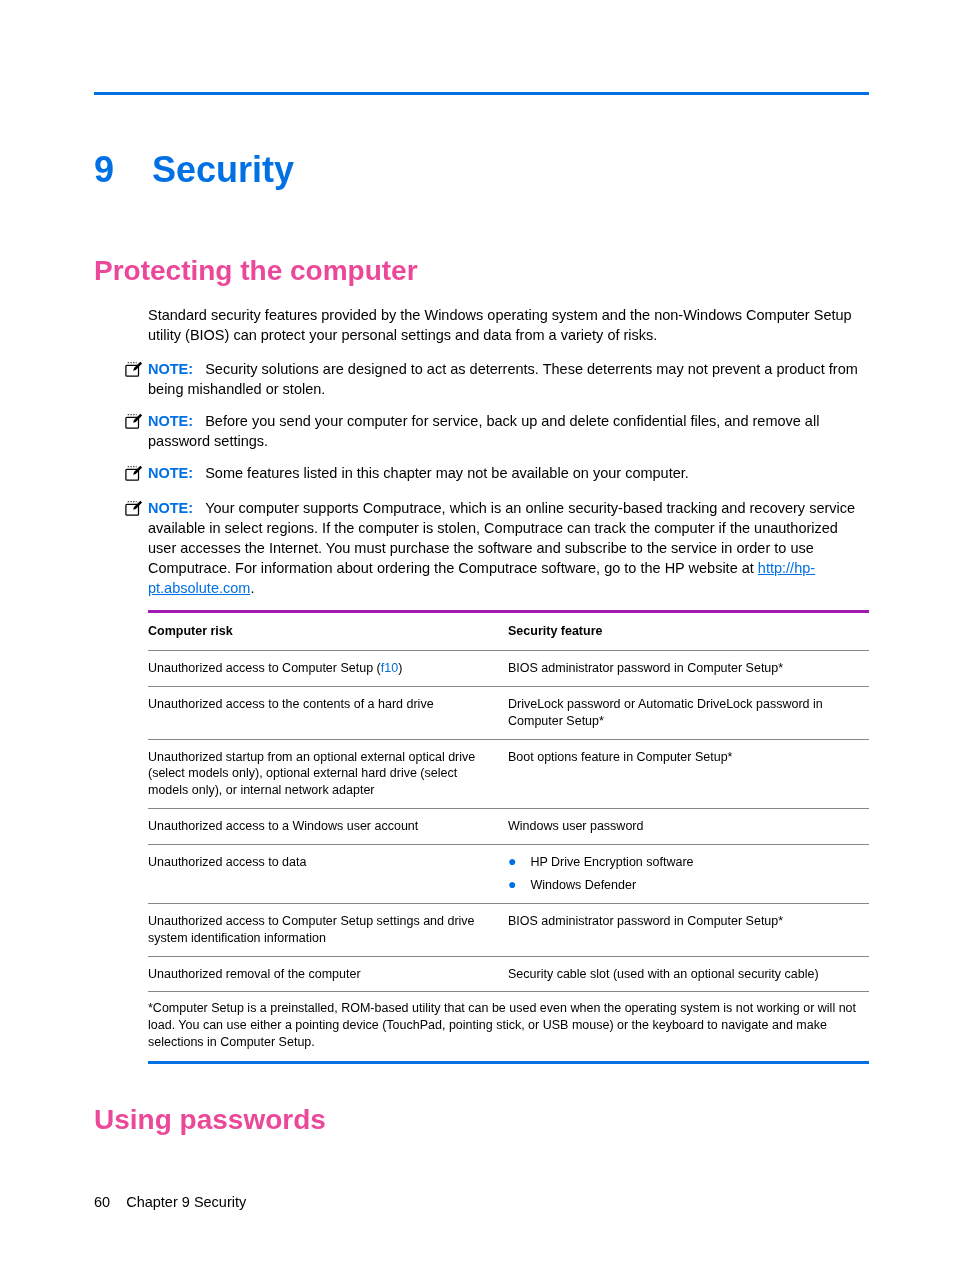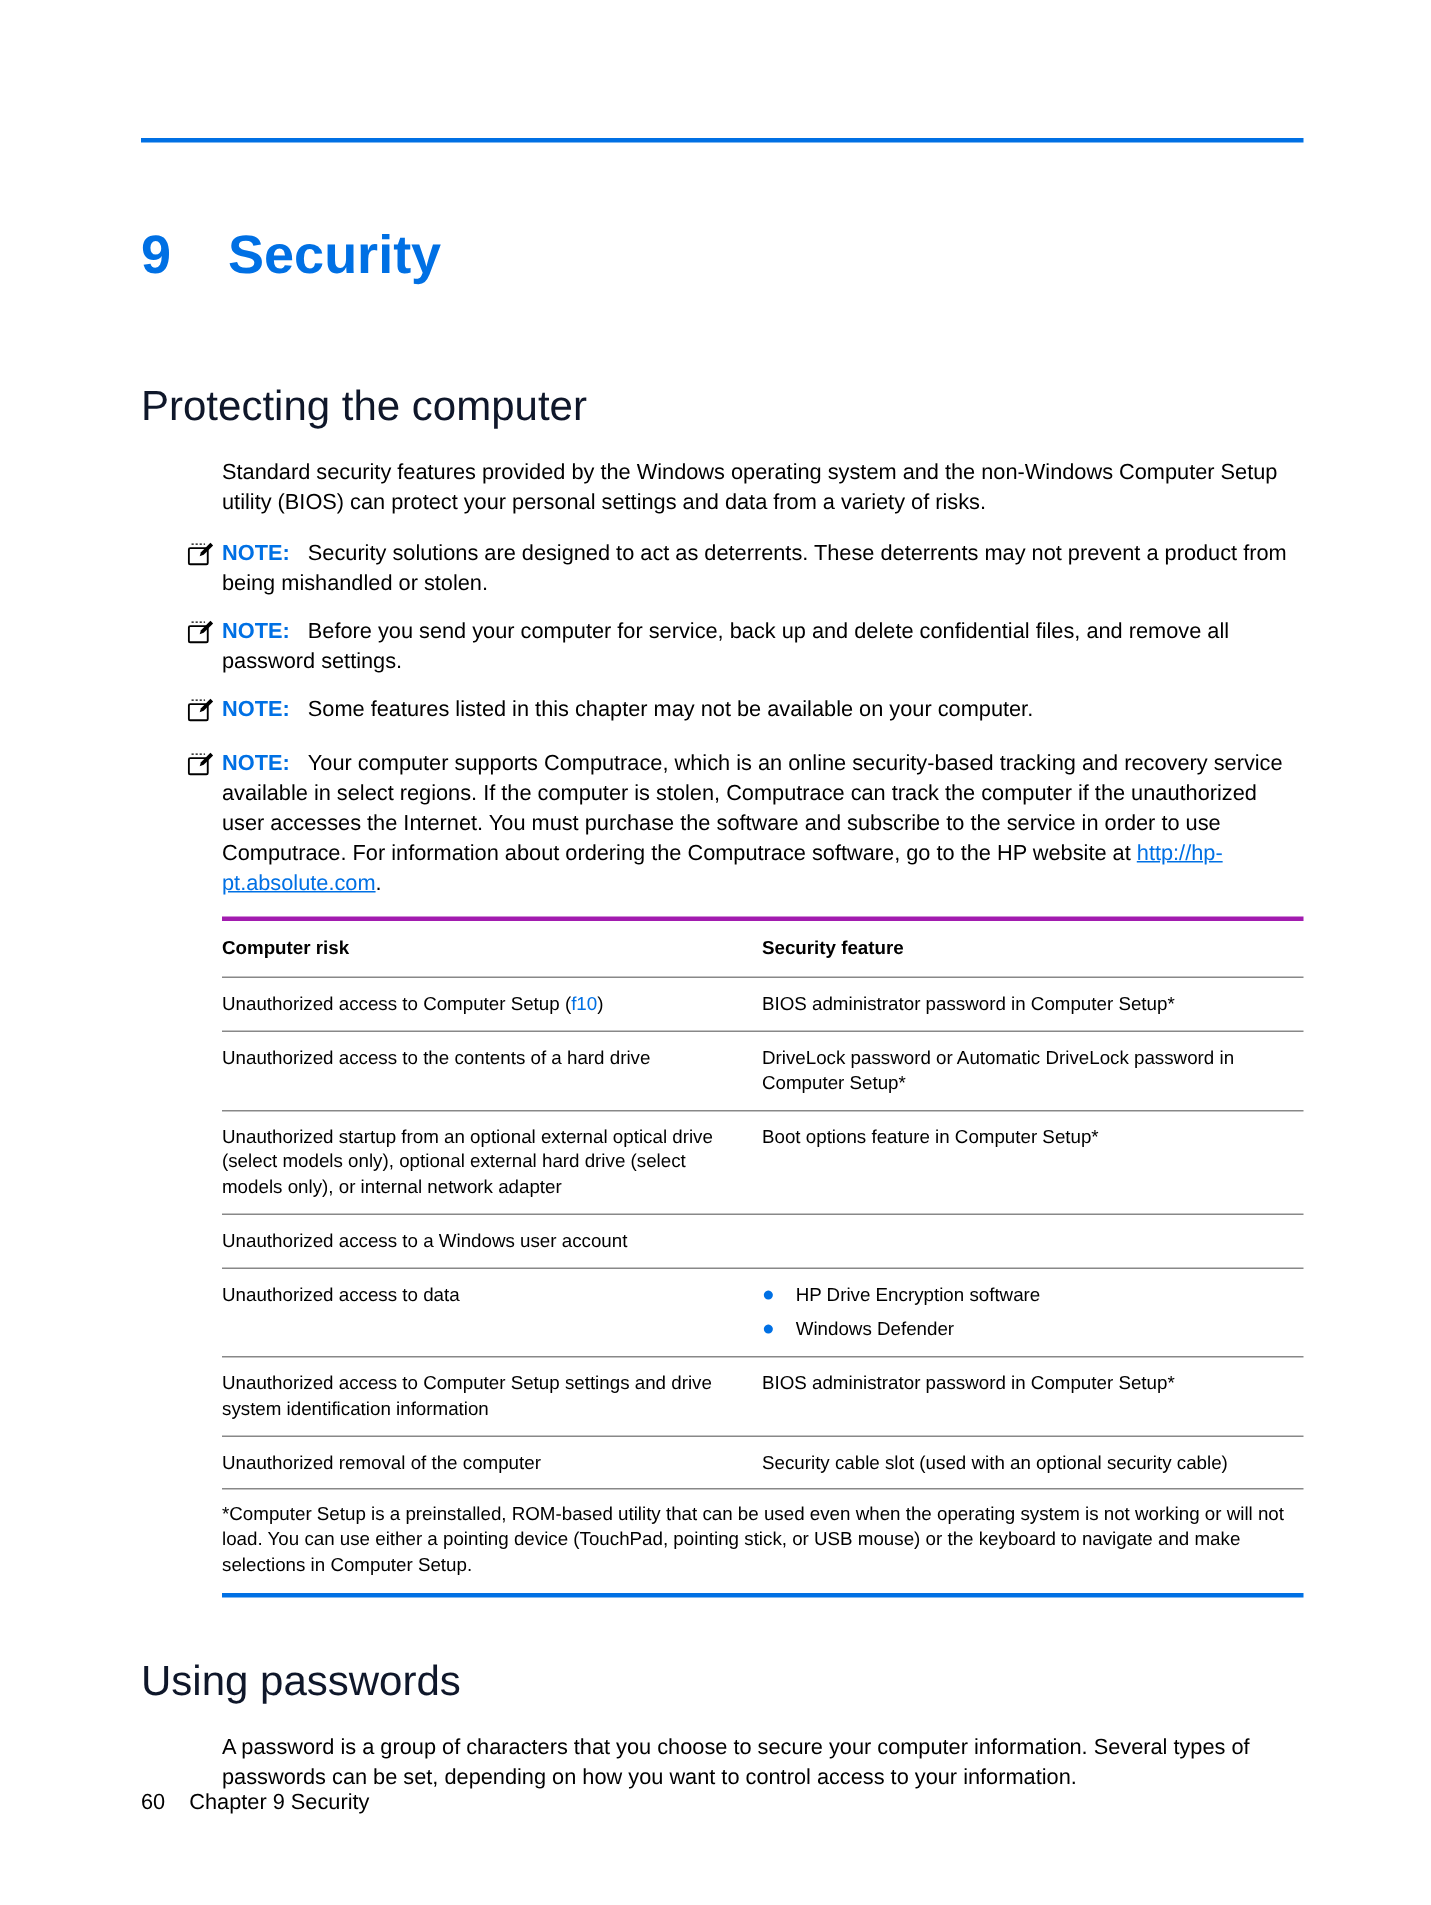--- a/index.html
+++ b/index.html
@@ -30,22 +30,22 @@
     color: #0070e4;
   }
   .chapter-title {
     font-size: 36px;
     font-weight: bold;
     color: #0070e4;
     margin-top: 36px;
   }
   .section-head {
     font-size: 28px;
-    font-weight: normal;
-    color: #0f172a;
+    font-weight: bold;
+    color: #ec4899;
     margin-bottom: 18px;
   }
   .body-text {
     font-size: 14.5px;
     line-height: 1.38;
     margin-left: 54px;
     margin-bottom: 14px;
     color: #000;
   }
   .note-row {
@@ -222,20 +222,21 @@
       <div class="col-feat">DriveLock password or Automatic DriveLock password in Computer Setup*</div>
     </div>
 
     <div class="tbl-row">
       <div class="col-risk">Unauthorized startup from an optional external optical drive (select models only), optional external hard drive (select models only), or internal network adapter</div>
       <div class="col-feat">Boot options feature in Computer Setup*</div>
     </div>
 
     <div class="tbl-row">
       <div class="col-risk">Unauthorized access to a Windows user account</div>
+      <div class="col-feat">Windows user password</div>
     </div>
 
     <div class="tbl-row">
       <div class="col-risk">Unauthorized access to data</div>
       <div class="col-feat">
         <ul class="bullet-list">
           <li>
               <span class="bullet-dot">●</span>
               <span>HP Drive Encryption software</span>
             </li>
@@ -256,20 +257,19 @@
       <div class="col-risk">Unauthorized removal of the computer</div>
       <div class="col-feat">Security cable slot (used with an optional security cable)</div>
     </div>
 
     <div class="tbl-footnote">*Computer Setup is a preinstalled, ROM-based utility that can be used even when the operating system is not working or will not load. You can use either a pointing device (TouchPad, pointing stick, or USB mouse) or the keyboard to navigate and make selections in Computer Setup.</div>
   </div>
 
   <div class="section2-spacer"></div>
 
   <div class="section-head">Using passwords</div>
-  <div class="body-text">A password is a group of characters that you choose to secure your computer information. Several types of passwords can be set, depending on how you want to control access to your information.</div>
 
 </div>
 
 <div class="footer">
   <span class="footer-page">60</span>
   <span>Chapter 9   Security</span>
 </div>
 
 </body></html>

